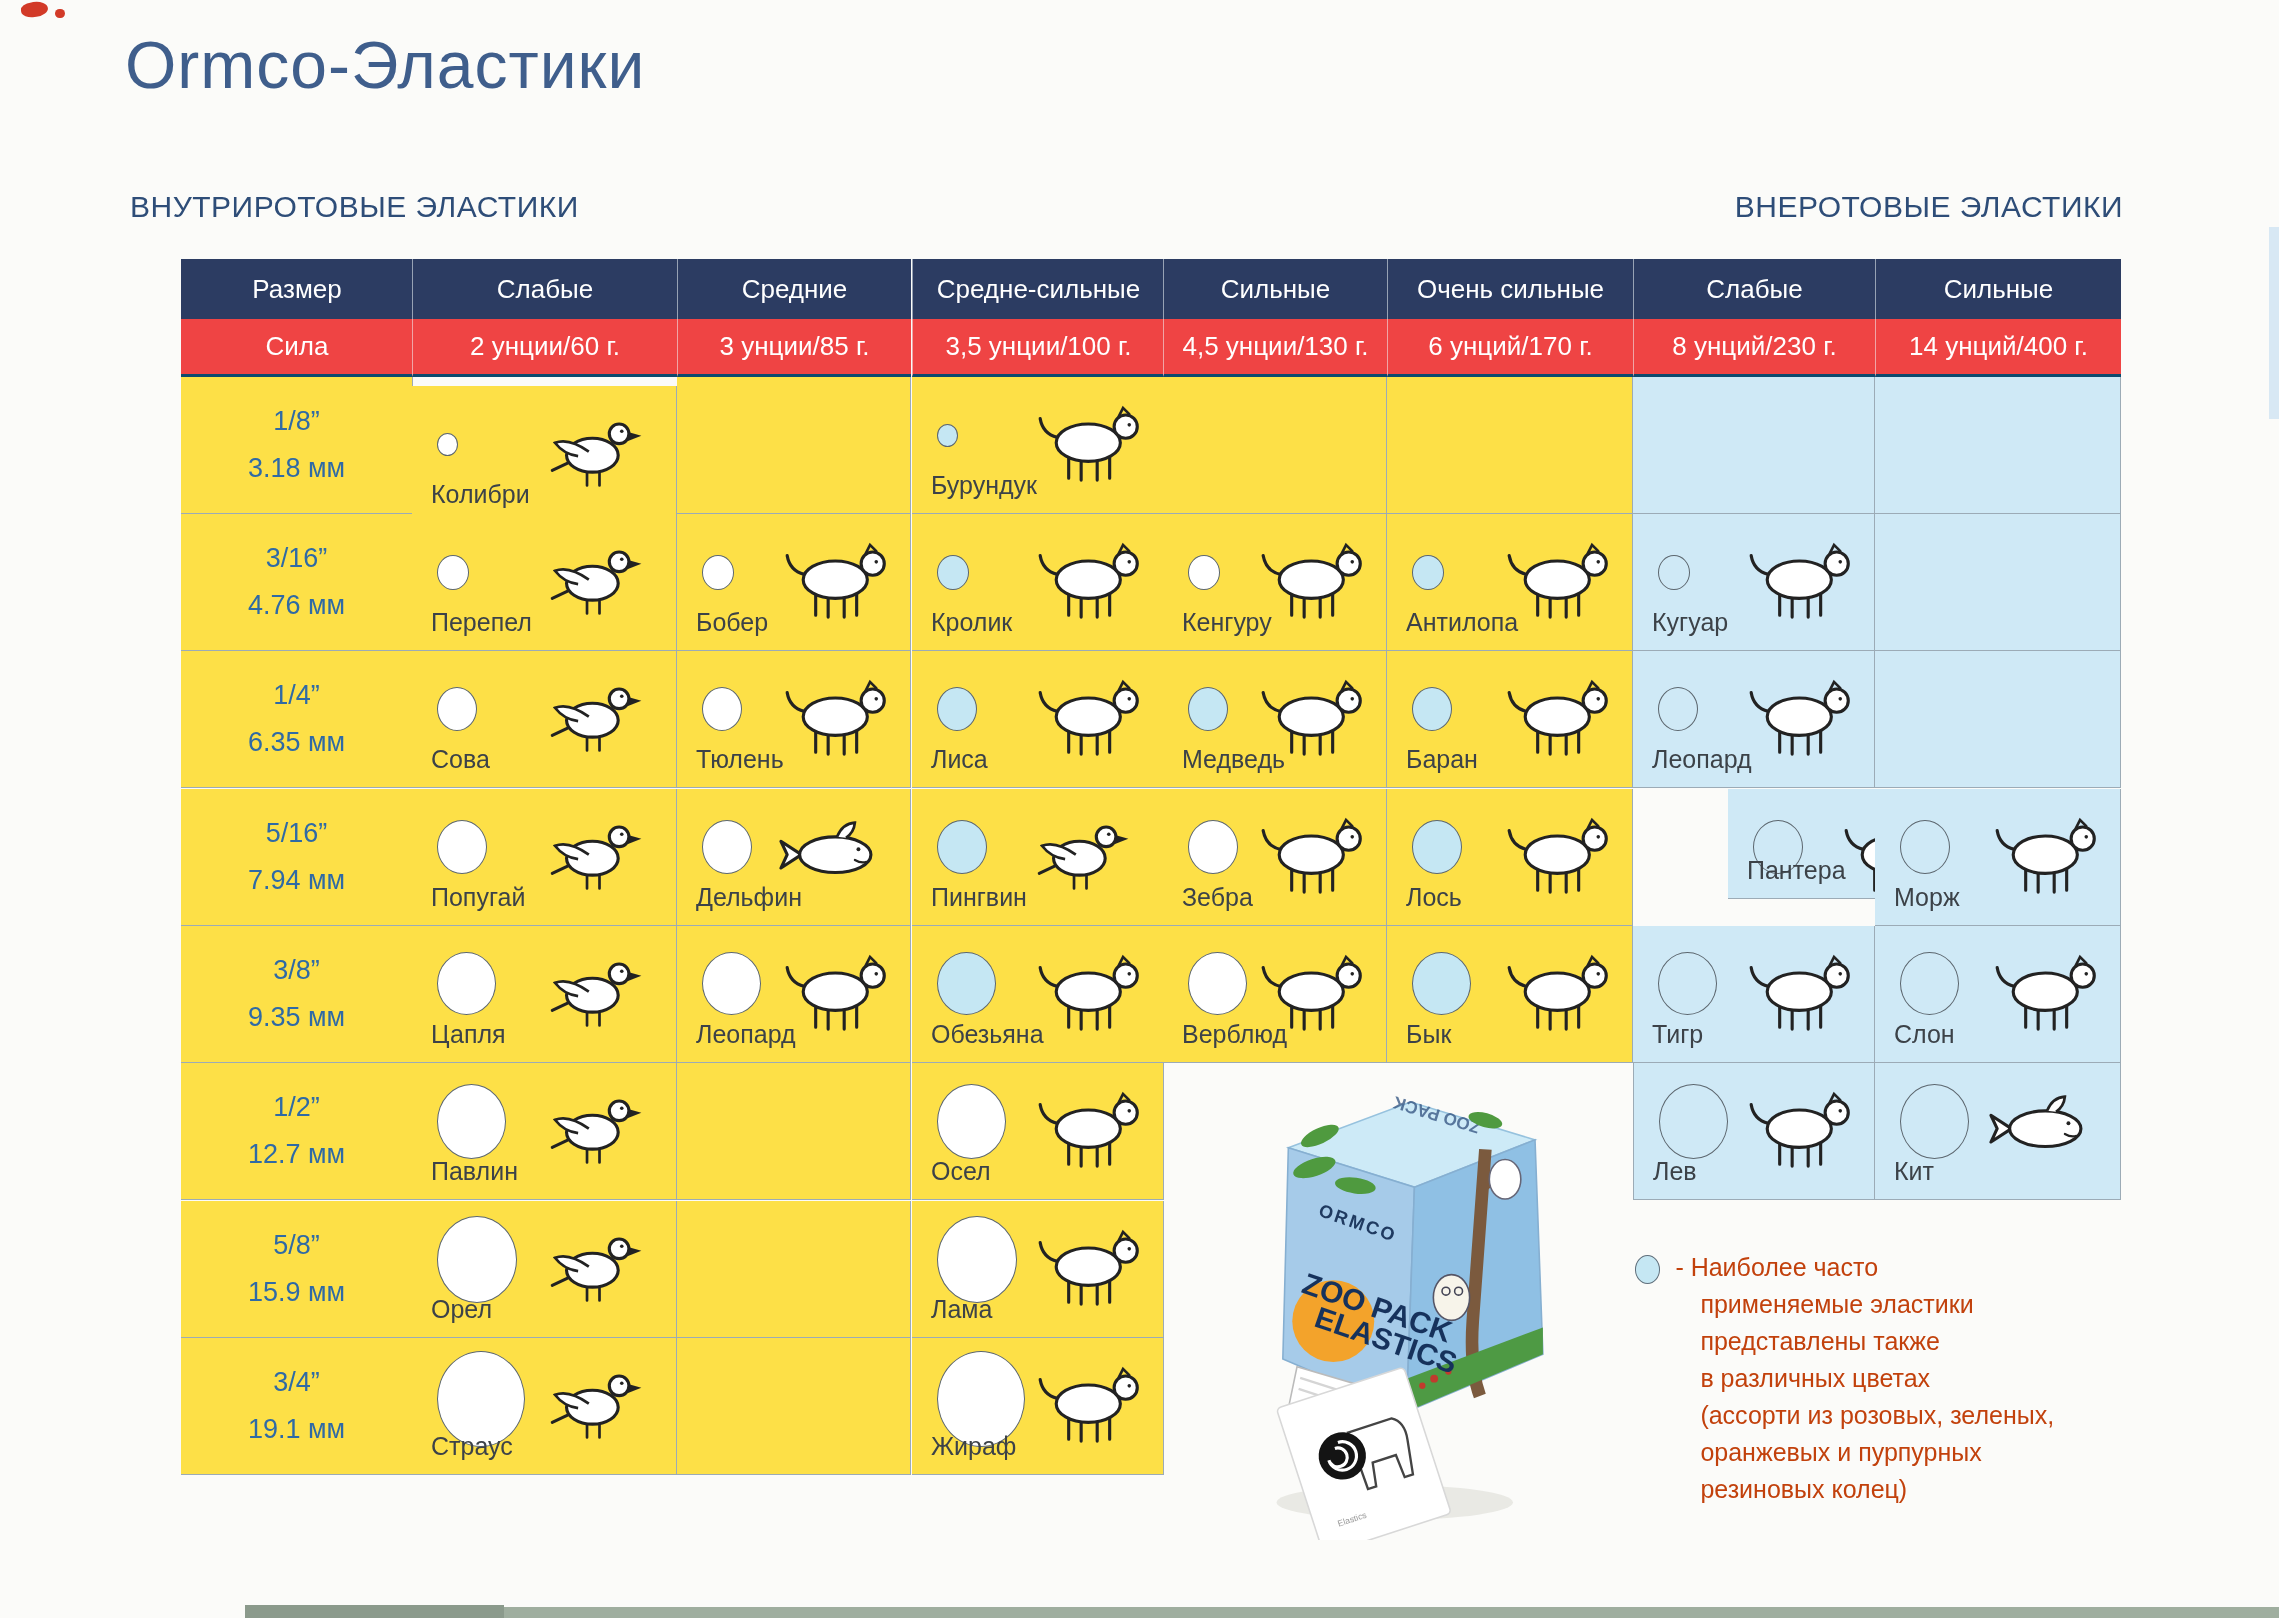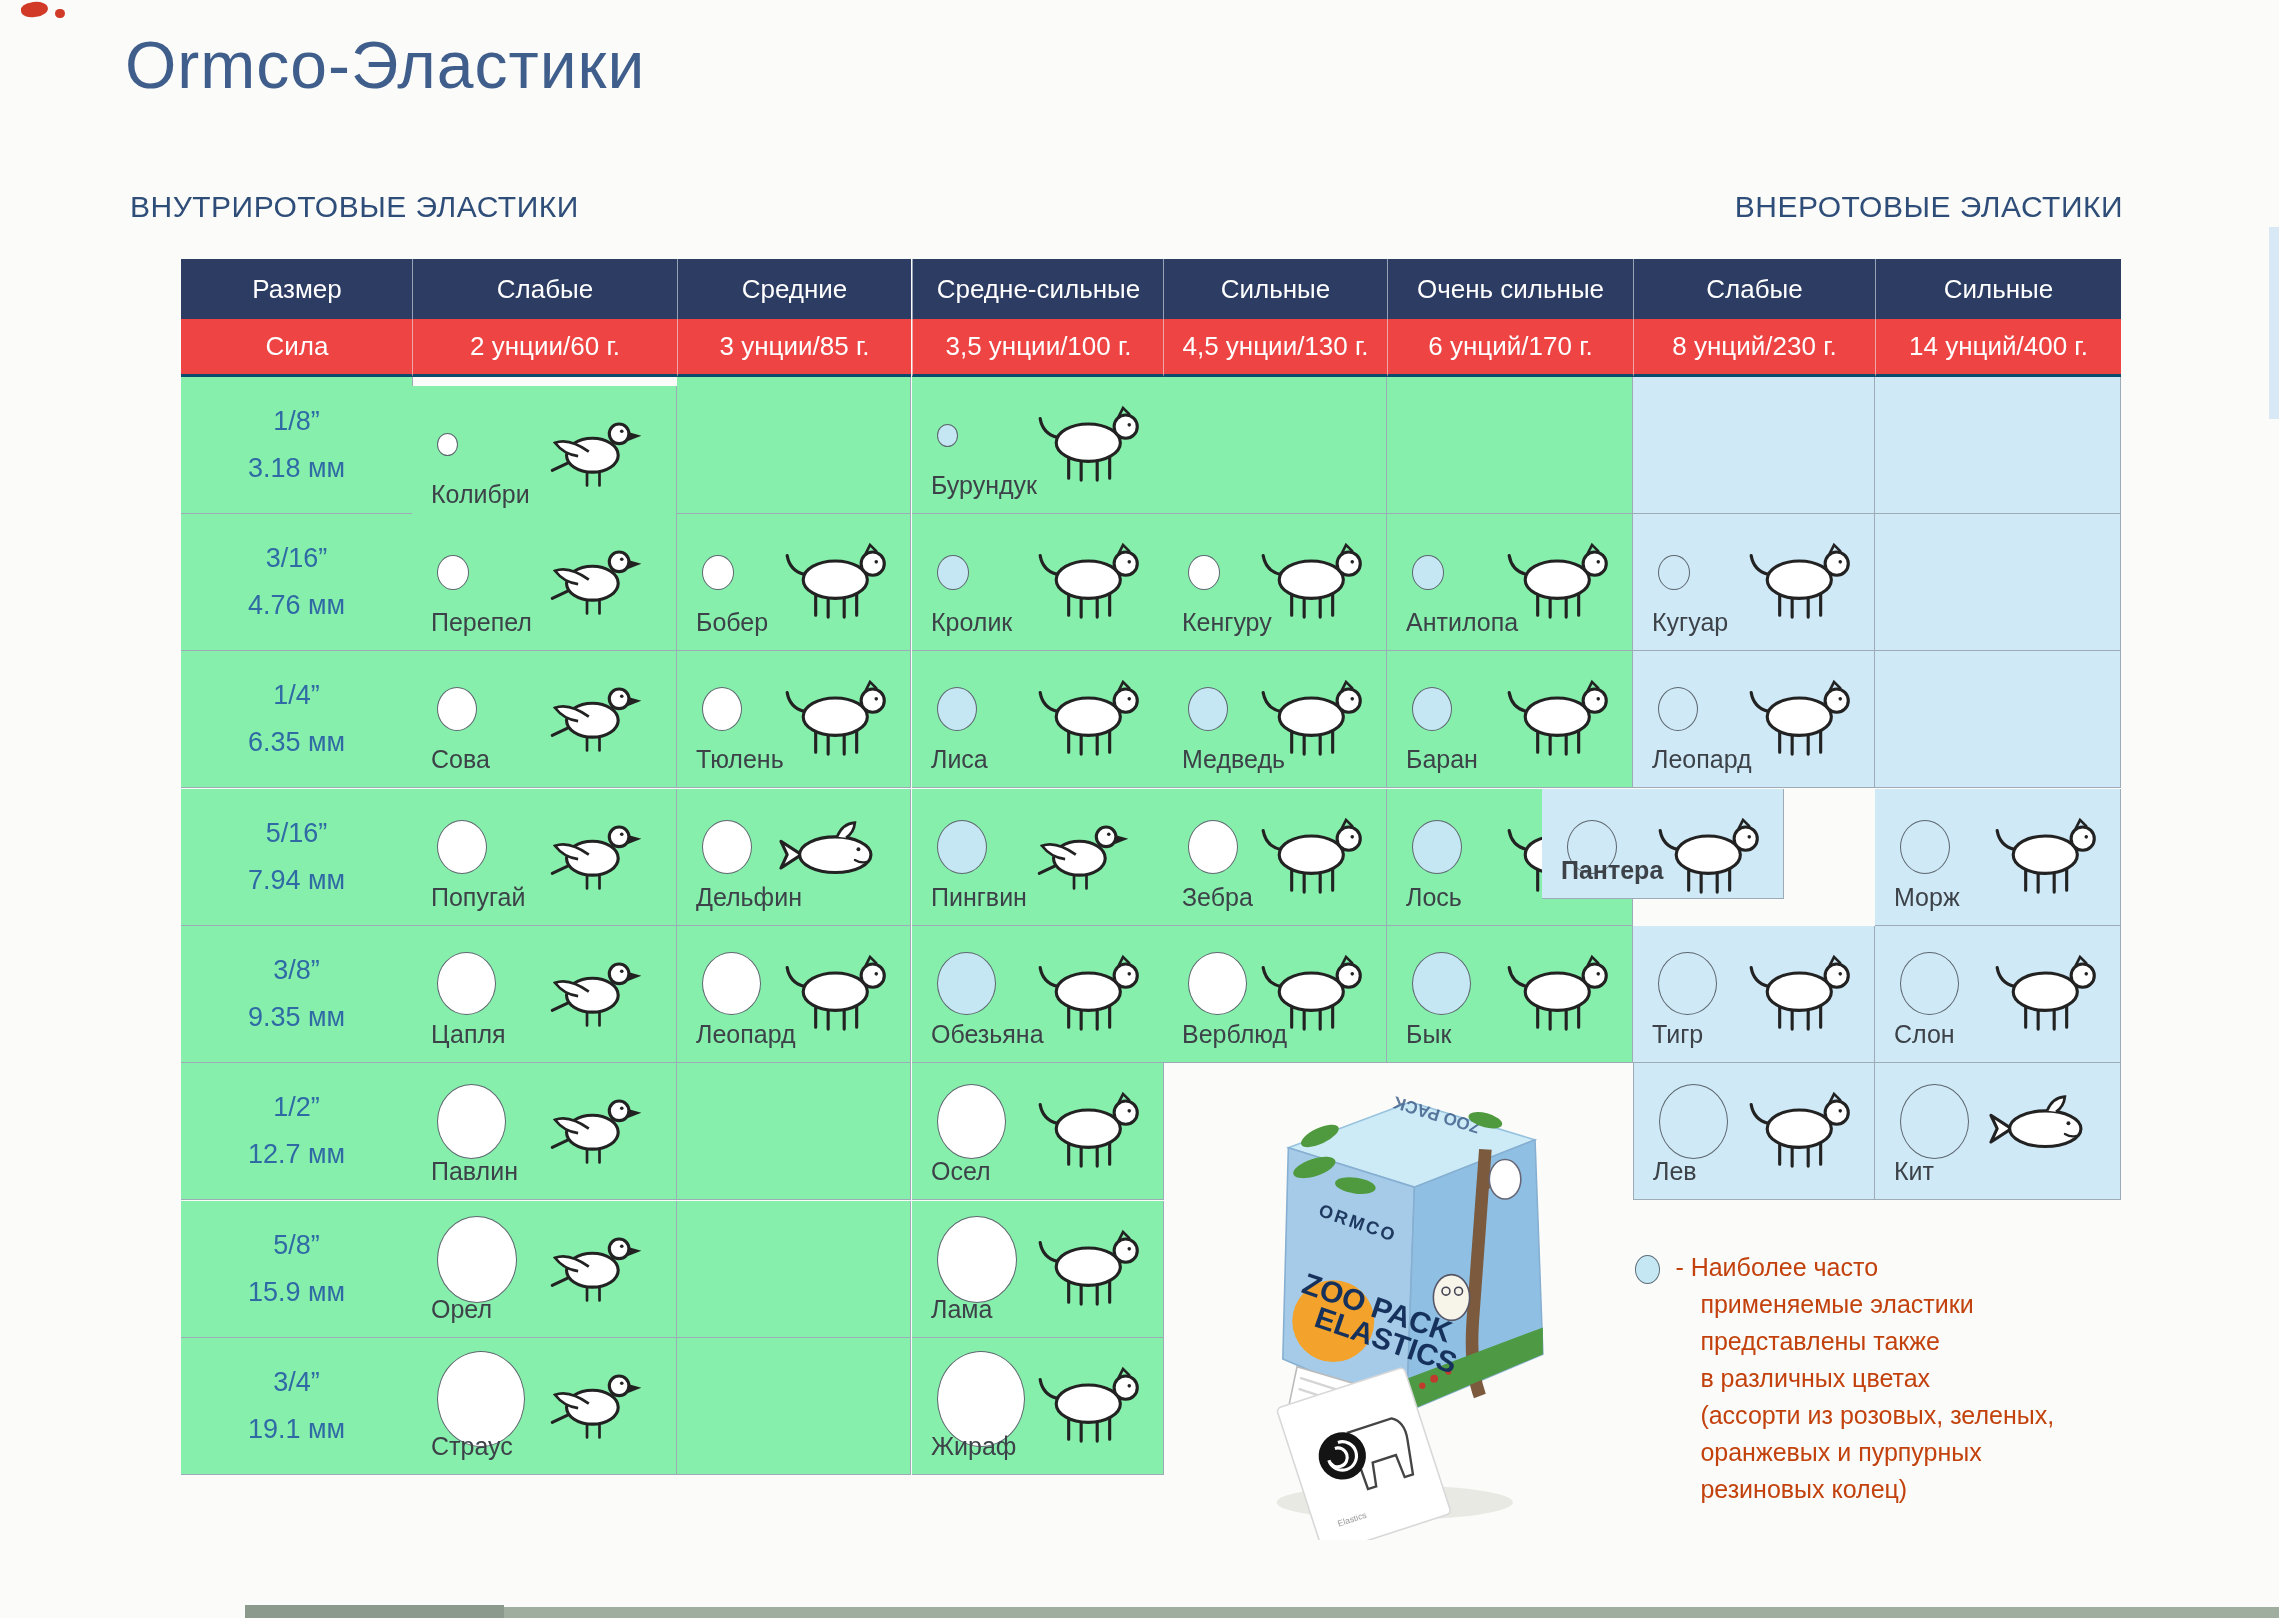--- a/index.html
+++ b/index.html
@@ -8,21 +8,21 @@
   .abs{position:absolute;}
   .page-title{left:125px;top:27px;font-size:66px;letter-spacing:1px;color:#3f5e8c;font-weight:400;}
   .section-label{top:190px;font-size:30px;color:#2e4d78;letter-spacing:0.5px;font-weight:400;}
   .section-left{left:130px;}
   .section-right{right:157px;text-align:right;}
   
   .hdr{display:flex;align-items:center;justify-content:center;color:#ffffff;font-size:26px;box-sizing:border-box;}
   .hdr1{background:#2c3c62;}
   .hdr2{background:#ef4444;border-bottom:3px solid #0c4a6e;}
   .hdr-sep{border-left:1.9px solid rgba(240,245,248,.55);}
-  .cell{box-sizing:border-box;border-right:1px solid #9cabb6;border-bottom:1px solid #9cabb6;background:#86efac;}
+  .cell{box-sizing:border-box;border-right:1px solid #9cabb6;border-bottom:1px solid #9cabb6;background:#fde047;}
   .cell.bl{border-left:1px solid #9cabb6;}
   .cell.extra{background:#cfe9f6;}
   .size-cell{display:flex;flex-direction:column;align-items:center;justify-content:center;gap:15.4px;
              color:#2f6aa5;font-size:27px;}
   .circle{position:absolute;border:1.9px solid #5c666e;border-radius:50%;background:#ffffff;}
   .circle.hl{background:#c5e7f3;}
   .circle.bgc{background:transparent;}
   .animal-label{position:absolute;left:19px;bottom:13.4px;font-size:25px;color:#3c4248;}
   .sketch{position:absolute;right:13.4px;}
   
@@ -246,21 +246,21 @@
         </svg>
         <div class="abs animal-label">Зебра</div>
       </div>
       <div class="abs cell" style="left: 1387px; top: 789px; width: 246px; height: 137px;">
         <div class="abs circle hl" style="width: 48px; height: 52px; left: 25px; top: 31px;"></div>
         <svg class="sketch" viewBox="0 0 140 110" width="127" height="98" style="top: 14px;">
           <use href="#sk-quad"></use>
         </svg>
         <div class="abs animal-label">Лось</div>
       </div>
-      <div class="abs cell extra" style="left: 1542px; top: 789px; width: 242px; height: 110px; font-weight: bold;">
+      <div class="abs cell extra" style="left: 1728px; top: 789px; width: 242px; height: 110px;">
         <div class="abs circle bgc" style="width: 48px; height: 52px; left: 25px; top: 31px;"></div>
         <svg class="sketch" viewBox="0 0 140 110" width="127" height="98" style="top: 14px;">
           <use href="#sk-quad"></use>
         </svg>
         <div class="abs animal-label">Пантера</div>
       </div>
       <div class="abs cell extra" style="left: 1875px; top: 789px; width: 246px; height: 137px;">
         <div class="abs circle bgc" style="width: 48px; height: 52px; left: 25px; top: 31px;"></div>
         <svg class="sketch" viewBox="0 0 140 110" width="127" height="98" style="top: 14px;">
           <use href="#sk-quad"></use>

